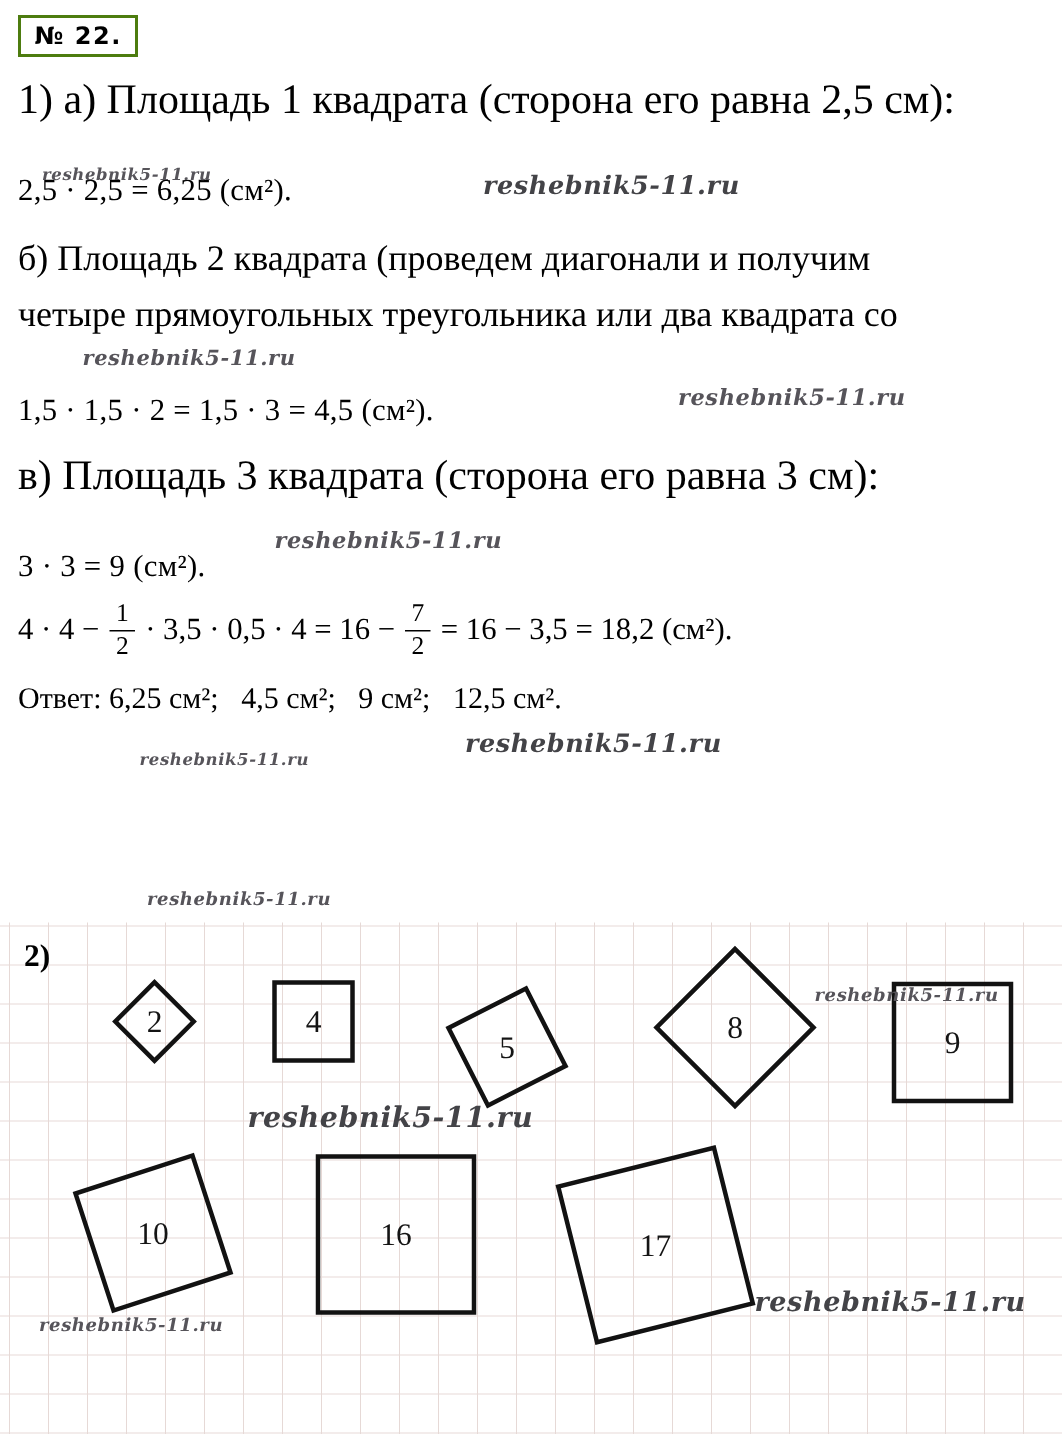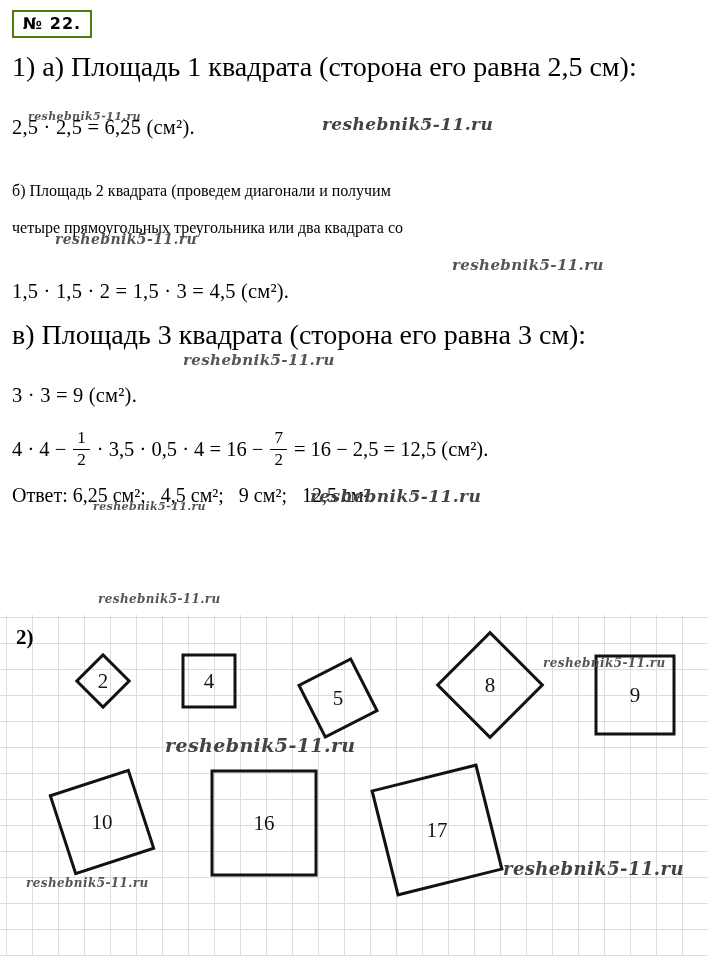--- a/index.html
+++ b/index.html
@@ -16,23 +16,23 @@
   .problem-box {
     display:inline-block;
     border:2px solid #4d7c0f;
     padding:2px 9px 3px;
     font-family:"DejaVu Sans", sans-serif;
     font-weight:bold;
     font-size:16px;
     letter-spacing:1px;
   }
   .para { font-size:28px; line-height:30px; margin-top:14px; }
-  .para-multi { font-size:16px; line-height:37px; margin-top:30px; }
+  .para-multi { font-size:24px; line-height:37px; margin-top:13px; }
   .formula { font-size:20.5px; line-height:30px; margin-top:30px; letter-spacing:.2px; }
-  .formula-g { display:flex; align-items:center; gap:7px; margin-top:16px; font-size:20.5px; min-height:46px; }
+  .formula-g { display:flex; align-items:center; gap:7px; margin-top:4px; font-size:20.5px; min-height:46px; }
   .frac { display:inline-flex; flex-direction:column; align-items:center; font-size:17px; line-height:1.1; }
   .frac .num { border-bottom:1.6px solid #000; padding:0 4px 1px; }
   .frac .den { padding-top:1px; }
   .answer { font-size:20px; margin-top:12px; white-space:pre-wrap; }
 
   .grid-section {
     position:absolute; left:0; top:615px; width:708px; height:341px;
     background-image:
       linear-gradient(to right, #e6d9d6 1px, transparent 1px),
       linear-gradient(to bottom, #e6d9d6 1px, transparent 1px);
@@ -83,21 +83,21 @@
     <span>4 · 4 −</span>
     <span class="frac">
         <span class="num">1</span>
         <span class="den">2</span>
       </span>
     <span>· 3,5 · 0,5 · 4 = 16 −</span>
     <span class="frac">
         <span class="num">7</span>
         <span class="den">2</span>
       </span>
-    <span>= 16 − 2,5 = 12,5 (см²).</span>
+    <span>= 16 − 3,5 = 18,2 (см²).</span>
   </div>
 
   <div class="answer">Ответ: 6,25 см²;&nbsp;&nbsp; 4,5 см²;&nbsp;&nbsp; 9 см²;&nbsp;&nbsp; 12,5 см².</div>
 </div>
 
 <div class="grid-section">
   <div class="part2-label">2)</div>
   <svg class="squares" width="708" height="341" viewBox="0 0 708 341" xmlns="http://www.w3.org/2000/svg">
       <rect x="84.5" y="47.5" width="37" height="37" transform="rotate(45 103 66)" fill="none" stroke="#121212" stroke-width="3"></rect>
       <text x="103" y="73" text-anchor="middle">2</text>

